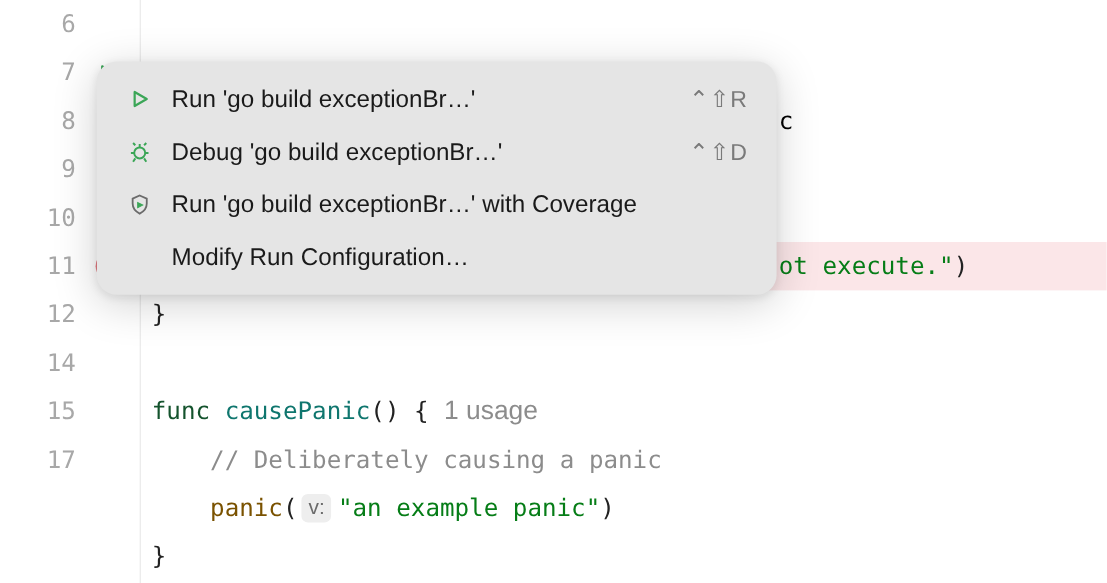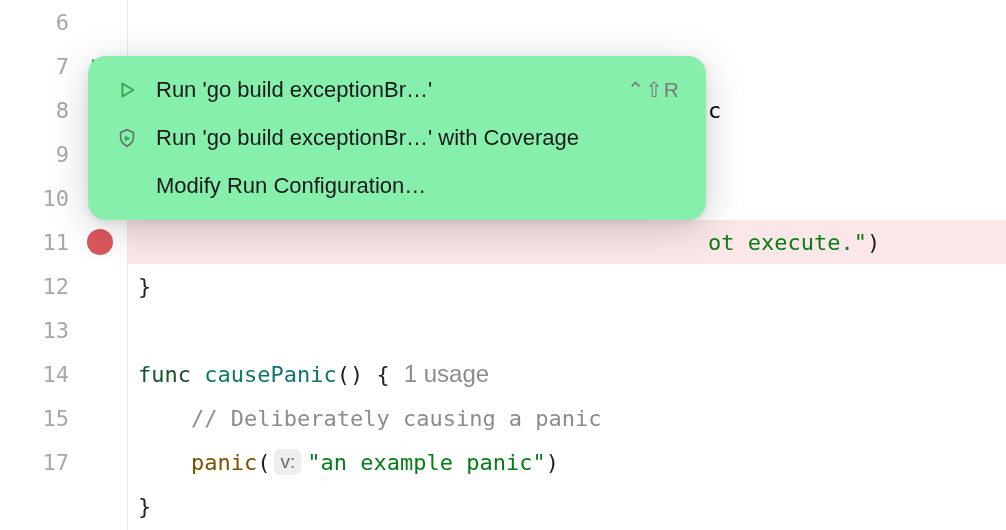--- a/index.html
+++ b/index.html
@@ -81,21 +81,21 @@
     font-family: -apple-system, sans-serif;
     font-size: 19px;
     margin: 0 6px 0 4px;
   }
 
   .popup {
     position: absolute;
     top: 56px;
     left: 88px;
     width: 618px;
-    background: #86efac;
+    background: #e5e5e5;
     border-radius: 18px;
     box-shadow: 0 8px 40px rgba(0,0,0,0.18), 0 2px 8px rgba(0,0,0,0.08);
     padding: 10px 0;
     z-index: 10;
   }
   .popup-item {
     height: 48px;
     display: flex;
     align-items: center;
     padding: 0 26px;
@@ -146,23 +146,20 @@
         <span class="line-number">10</span>
       </div>
     <div class="line-row">
       <span class="line-number">11</span>
       <span class="breakpoint"></span>
     </div>
     <div class="line-row">
         <span class="line-number">12</span>
       </div>
     <div class="line-row">
-        <span class="line-number">13</span>
-      </div>
-    <div class="line-row">
         <span class="line-number">14</span>
       </div>
     <div class="line-row">
         <span class="line-number">15</span>
       </div>
     <div class="line-row">
         <span class="line-number">17</span>
       </div>
   </div>
 
@@ -187,20 +184,30 @@
     <span class="icon-slot">
       <svg width="22" height="22" viewBox="0 0 24 24">
           <path d="M7 5v14l12-7z" fill="none" stroke="#3ba657" stroke-width="2.2" stroke-linejoin="round"></path>
         </svg>
     </span>
     <span class="label">Run 'go build exceptionBr…'</span>
     <span class="shortcut">⌃⇧R</span>
   </div>
   <div class="popup-item">
     <span class="icon-slot">
+      <svg width="24" height="24" viewBox="0 0 24 24" fill="none" stroke="#3ba657" stroke-width="1.8">
+        <circle cx="12" cy="13" r="5"></circle>
+        <path d="M12 8V5M8 6l-2-2M16 6l2-2M7 13H4M17 13h3M8 18l-2 3M16 18l2 3"></path>
+      </svg>
+    </span>
+    <span class="label">Debug 'go build exceptionBr…'</span>
+    <span class="shortcut">⌃⇧D</span>
+  </div>
+  <div class="popup-item">
+    <span class="icon-slot">
       <svg width="22" height="22" viewBox="0 0 24 24" fill="none" stroke="#6b6b6b" stroke-width="1.8">
         <path d="M12 3l7 3v5c0 5-3 8-7 10-4-2-7-5-7-10V6l7-3z"></path>
         <path d="M10 10v5l5-2.5z" fill="#3ba657" stroke="#3ba657" stroke-width="1"></path>
       </svg>
     </span>
     <span class="label">Run 'go build exceptionBr…' with Coverage</span>
   </div>
   <div class="popup-item">
     <span class="icon-slot"></span>
     <span class="label">Modify Run Configuration…</span>

